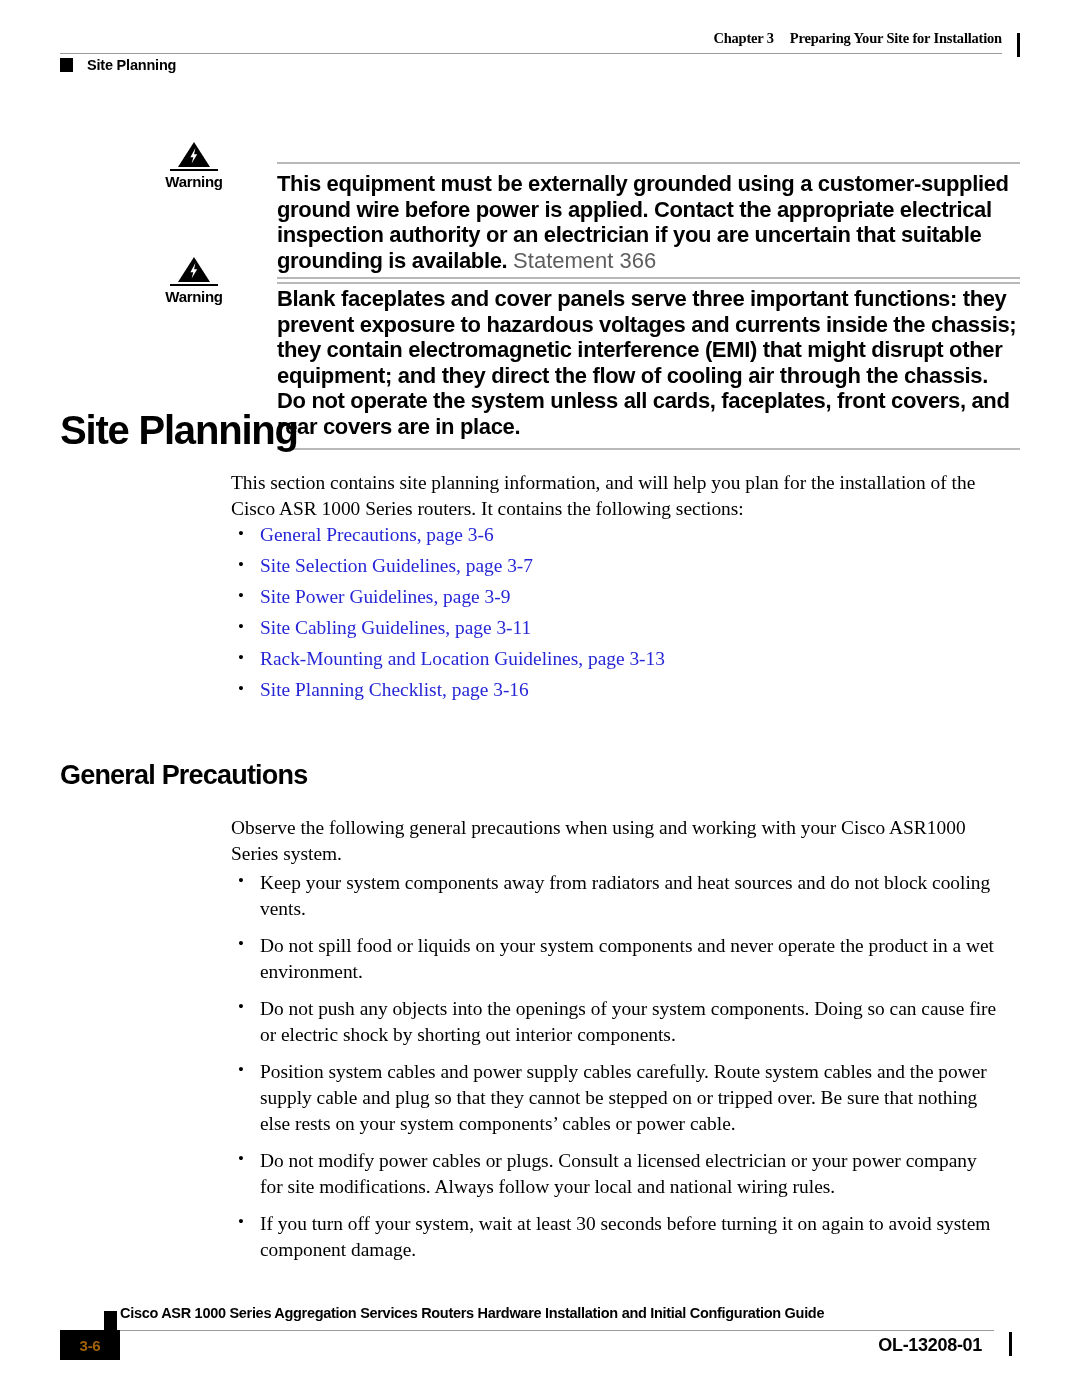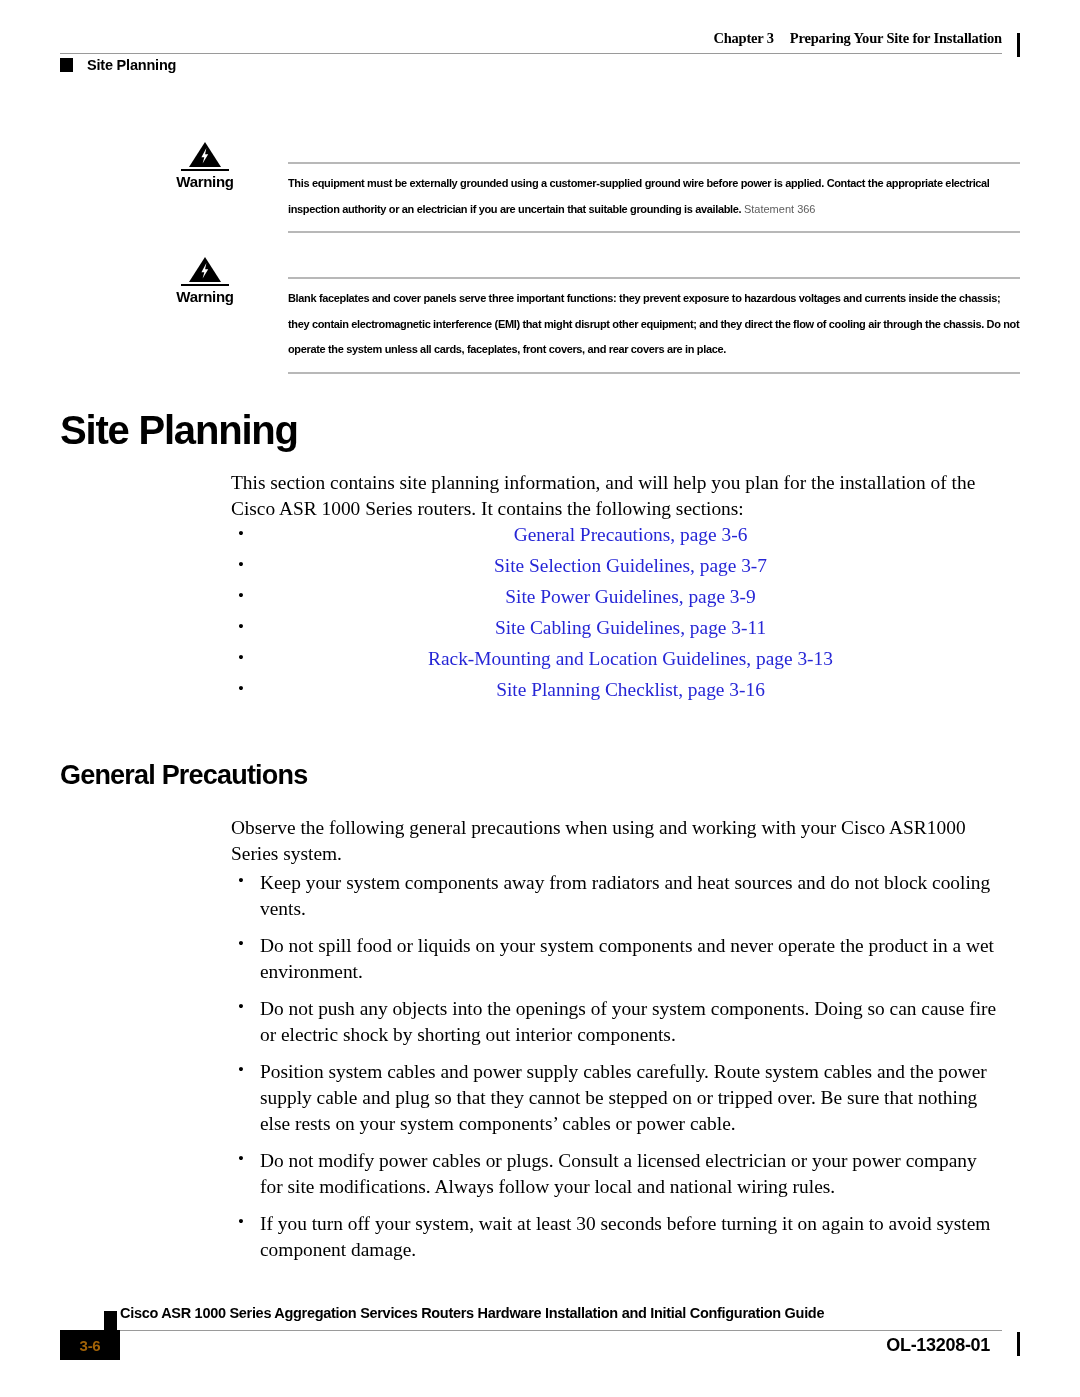--- a/index.html
+++ b/index.html
@@ -74,21 +74,21 @@
   .header-section-title {
     font-family: "Liberation Sans", sans-serif;
     font-weight: bold;
     font-size: 14.5px;
     letter-spacing: -0.2px;
   }
 
   
   .warning {
     position: absolute;
-    left: 60px;
+    left: 49px;
     right: 60px;
   }
   .warning-icon-col {
     position: absolute;
     left: 85px;
     top: 0;
     width: 120px;
     text-align: center;
   }
   .warn-triangle {
@@ -113,21 +113,21 @@
     margin-left: 228px;
     padding-top: 22px;
   }
   .warn-rule {
     height: 2px;
     background: #b8b8b8;
   }
   .warn-text {
     font-family: "Liberation Sans", sans-serif;
     font-weight: bold;
-    font-size: 11px;
+    font-size: 22px;
     line-height: 25.5px;
     letter-spacing: -0.35px;
     padding: 7px 0 9px 0;
     text-align: left;
   }
   .warn-statement {
     font-weight: normal;
     color: #5e5e5e;
     letter-spacing: 0;
   }
@@ -164,21 +164,20 @@
 
   ul.linklist, ul.bullets {
     list-style: none;
     margin: 0;
     padding: 0;
   }
   ul.linklist li {
     position: relative;
     padding-left: 29px;
     margin-bottom: 5px;
-    text-align: center;
   }
   ul.linklist li::before {
     content: "\2022";
     position: absolute;
     left: 7px;
     top: -1px;
     font-size: 17px;
   }
   .xref {
     color: #2626d6;
@@ -196,21 +195,21 @@
     position: absolute;
     left: 7px;
     top: -2px;
     font-size: 17px;
   }
 
   
   .footer {
     position: absolute;
     left: 60px;
-    right: 60px;
+    right: 68px;
     bottom: 22px;
     height: 70px;
     text-decoration: underline;
   }
   .footer-title {
     position: absolute;
     left: 60px;
     top: 0;
     font-family: "Liberation Sans", sans-serif;
     font-weight: bold;

